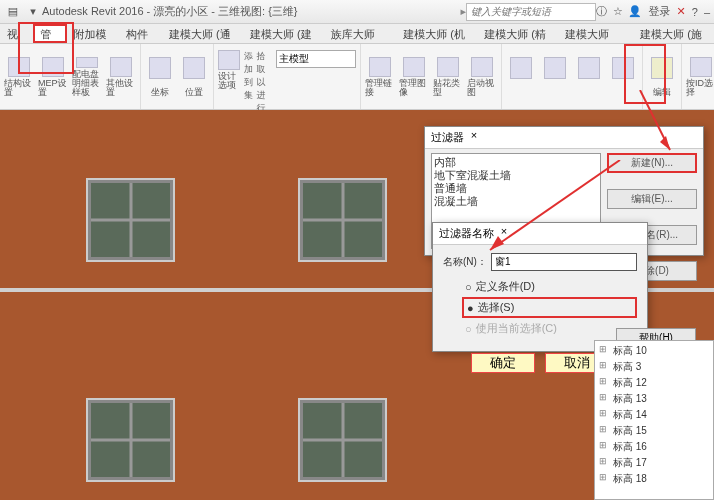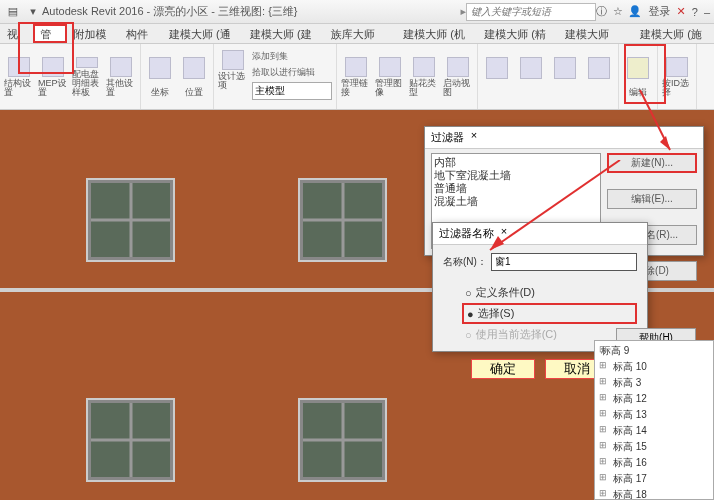--- a/index.html
+++ b/index.html
@@ -30,21 +30,21 @@
 .dlg{position:absolute;background:#f0f0f0;border:1px solid #888;box-shadow:2px 2px 8px rgba(0,0,0,.3)}
 .dlg-title{height:22px;background:#fff;display:flex;align-items:center;justify-content:flex-start;padding:0 6px;border-bottom:1px solid #ccc}
 .dlg-close{width:20px;height:18px;text-align:center;cursor:default}
 .filter-dlg{top:126px;left:424px;width:280px;height:130px}
 .filter-list{position:absolute;top:26px;left:6px;width:170px;height:96px;background:#fff;border:1px solid #999;padding:2px;font-size:10px;line-height:13px;color:#333}
 .filter-btns{position:absolute;top:26px;right:6px;display:flex;flex-direction:column;gap:16px}
 .filter-btns button{width:90px;height:20px;background:#e8e8e8;border:1px solid #999;font-size:10px;color:#555;cursor:default}
 .filter-btns button:first-child{border:2px solid #e03030}
 .name-dlg{top:222px;left:432px;width:216px;height:130px}
 .name-body{padding:8px 10px}
-.name-row{display:flex;align-items:center;gap:4px;margin-bottom:14px}
+.name-row{display:flex;align-items:center;gap:4px;margin-bottom:8px}
 .name-row label{font-size:10px;color:#333}
 .name-input{flex:1;height:18px;background:#fff;border:1px solid #555;padding:0 3px;font-size:10px}
 .radio-row{display:flex;align-items:center;gap:4px;margin:3px 0 3px 22px;font-size:10px;color:#333}
 .radio-row.sel{border:2px solid #e03030;padding:1px 3px;margin-left:19px}
 .radio-row.dis{color:#aaa}
 .dlg-foot{display:flex;justify-content:center;gap:10px;padding:6px}
 .dlg-foot button{width:64px;height:20px;background:#fef9c3;border:1px solid #ef4444;font-size:13px;cursor:default}
 .tree{position:absolute;top:340px;right:0;width:120px;bottom:0;background:#fff;border:1px solid #aaa;padding:2px;overflow:hidden}
 .tree-item{font-size:10px;color:#333;padding:1px 0 1px 16px;position:relative}
 .tree-item::before{content:"⊞";position:absolute;left:2px;color:#888;font-size:9px}
@@ -120,21 +120,21 @@
           <div class="ico"></div>
           <span class="lbl">位置</span>
         </div>
     </div>
   </div>
   <div class="ribbon-grp" style="flex-direction:row;gap:4px;align-items:flex-start;padding-top:6px">
     <div class="ribbon-btn">
         <div class="ico"></div>
         <span class="lbl">设计选项</span>
       </div>
-    <div style="display:flex;flex-direction:column;gap:3px">
+    <div style="display:flex;flex-direction:row;gap:3px">
       <div style="font-size:9px;color:#666">添加到集</div>
       <div style="font-size:9px;color:#666">拾取以进行编辑</div>
       <input class="combo" value="主模型" style="">
     </div>
   </div>
   <div class="ribbon-grp">
     <div class="ribbon-btns">
       <div class="ribbon-btn">
           <div class="ico"></div>
           <span class="lbl">管理链接</span>
@@ -241,21 +241,20 @@
   </div>
   <div class="dlg-foot">
     <button>确定</button>
     <button>取消</button>
   </div>
 </div>
 
 <button class="help-btn">帮助(H)</button>
 
 <div class="tree">
-  <div class="tree-item" style="padding-left:4px">标高 9</div>
   <div class="tree-item">标高 10</div>
   <div class="tree-item">标高 3</div>
   <div class="tree-item">标高 12</div>
   <div class="tree-item">标高 13</div>
   <div class="tree-item">标高 14</div>
   <div class="tree-item">标高 15</div>
   <div class="tree-item">标高 16</div>
   <div class="tree-item">标高 17</div>
   <div class="tree-item">标高 18</div>
 </div>

